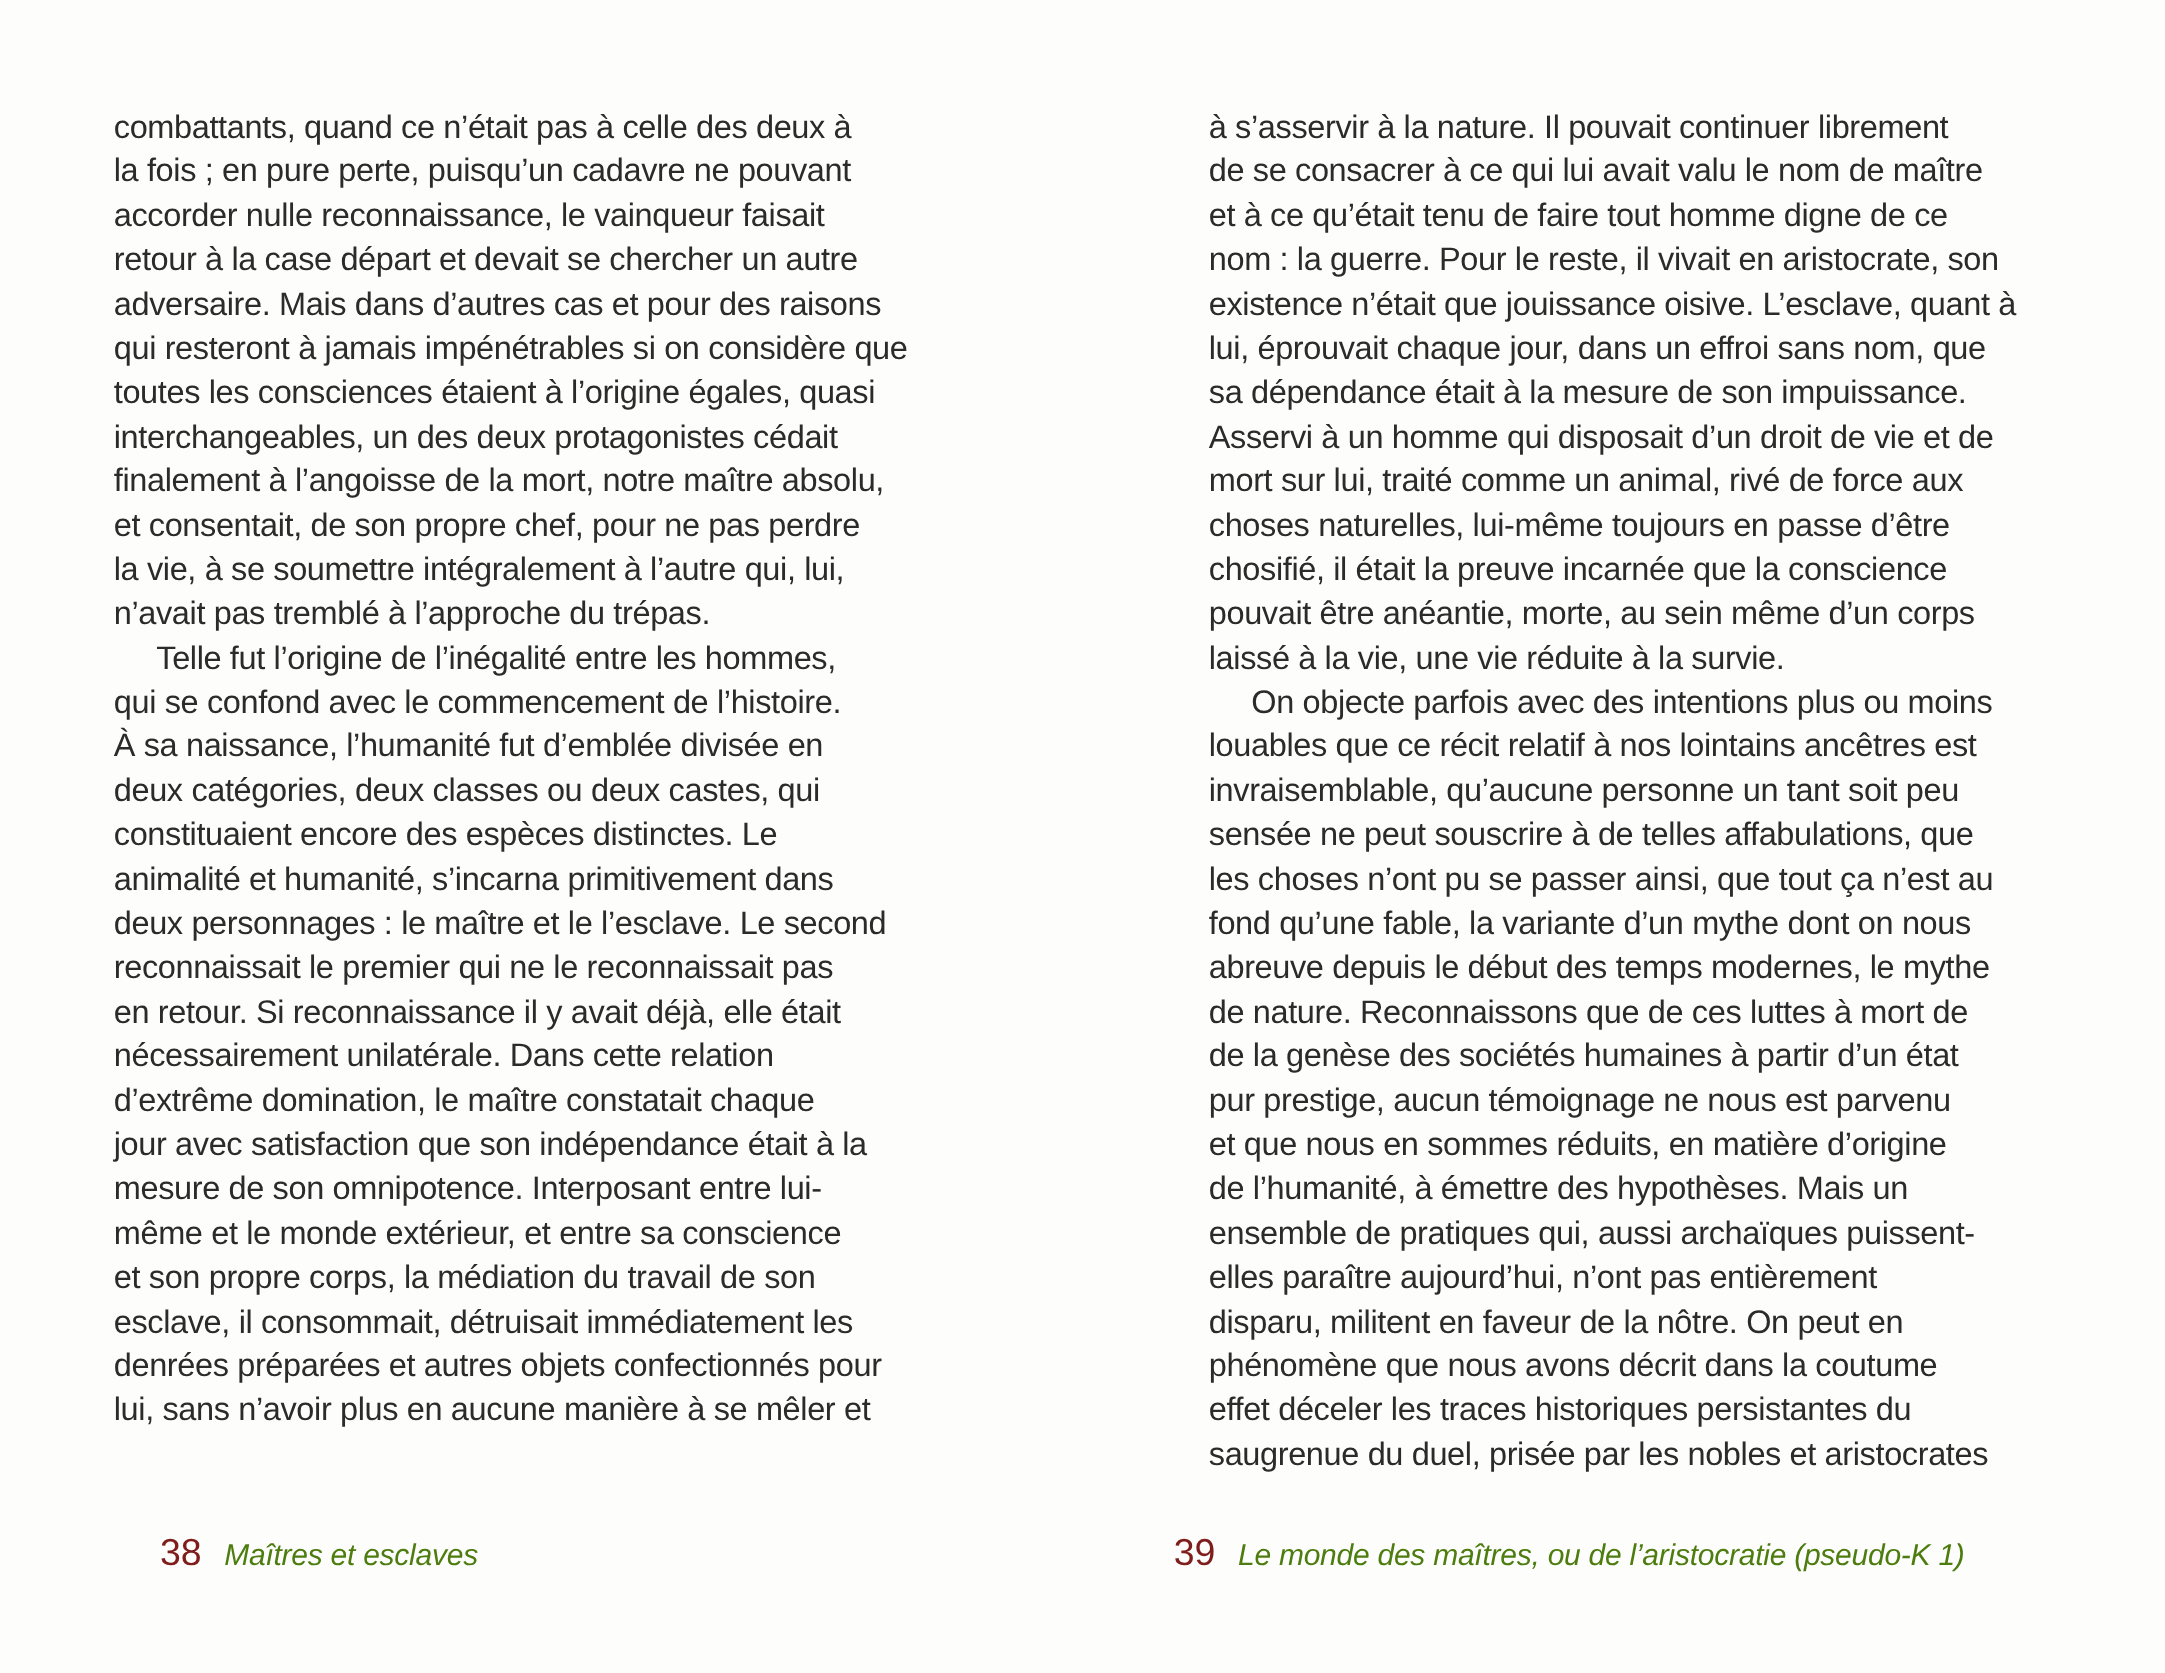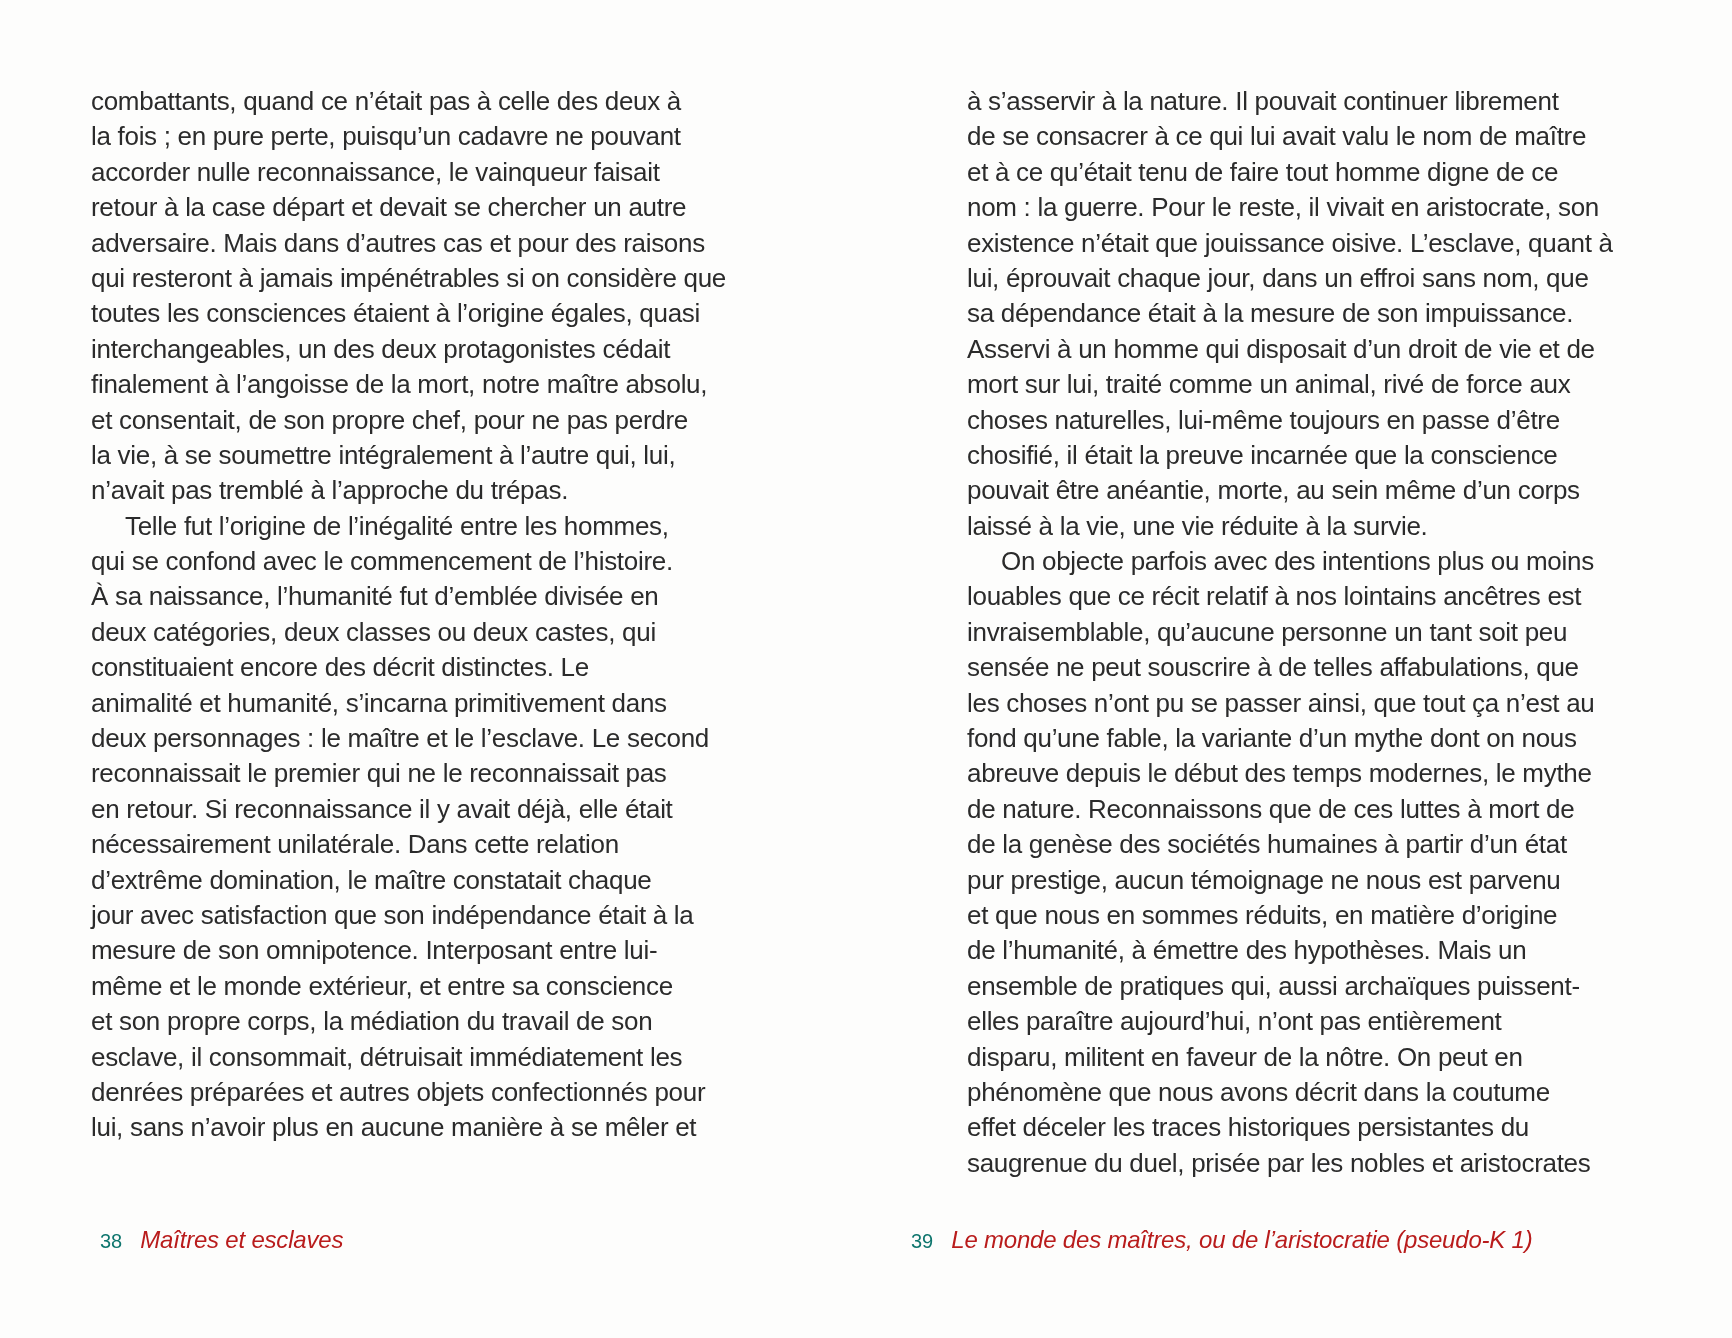--- a/index.html
+++ b/index.html
@@ -33,30 +33,31 @@
     position: absolute;
     top: 1226px;
     display: flex;
     align-items: baseline;
     gap: 18px;
     white-space: nowrap;
   }
   .footer.left  { left: 100px; }
   .footer.right { left: 911px; }
   .pagenum {
-    font-size: 20px;
+    font-size: 30px;
     font-weight: 400;
-    color: #0f766e;
+    color: #7f1d1d;
+    margin-left: 28px;
   }
   .running-title {
     font-size: 24px;
     font-style: italic;
     font-weight: 500;
     letter-spacing: -0.2px;
-    color: #b91c1c;
+    color: #4d7c0f;
   }
 </style>
 </head>
 <body>
 
 <div class="spread">
 
   <div class="text-col left">
       <div class="line">combattants, quand ce n’était pas à celle des deux à</div>
       <div class="line">la fois ; en pure perte, puisqu’un cadavre ne pouvant</div>
@@ -67,21 +68,21 @@
       <div class="line">toutes les consciences étaient à l’origine égales, quasi</div>
       <div class="line">interchangeables, un des deux protagonistes cédait</div>
       <div class="line">finalement à l’angoisse de la mort, notre maître absolu,</div>
       <div class="line">et consentait, de son propre chef, pour ne pas perdre</div>
       <div class="line">la vie, à se soumettre intégralement à l’autre qui, lui,</div>
       <div class="line">n’avait pas tremblé à l’approche du trépas.</div>
       <div class="line indent">Telle fut l’origine de l’inégalité entre les hommes,</div>
       <div class="line">qui se confond avec le commencement de l’histoire.</div>
       <div class="line">À sa naissance, l’humanité fut d’emblée divisée en</div>
       <div class="line">deux catégories, deux classes ou deux castes, qui</div>
-      <div class="line">constituaient encore des décrit distinctes. Le</div>
+      <div class="line">constituaient encore des espèces distinctes. Le</div>
       <div class="line">animalité et humanité, s’incarna primitivement dans</div>
       <div class="line">deux personnages : le maître et le l’esclave. Le second</div>
       <div class="line">reconnaissait le premier qui ne le reconnaissait pas</div>
       <div class="line">en retour. Si reconnaissance il y avait déjà, elle était</div>
       <div class="line">nécessairement unilatérale. Dans cette relation</div>
       <div class="line">d’extrême domination, le maître constatait chaque</div>
       <div class="line">jour avec satisfaction que son indépendance était à la</div>
       <div class="line">mesure de son omnipotence. Interposant entre lui-</div>
       <div class="line">même et le monde extérieur, et entre sa conscience</div>
       <div class="line">et son propre corps, la médiation du travail de son</div>

